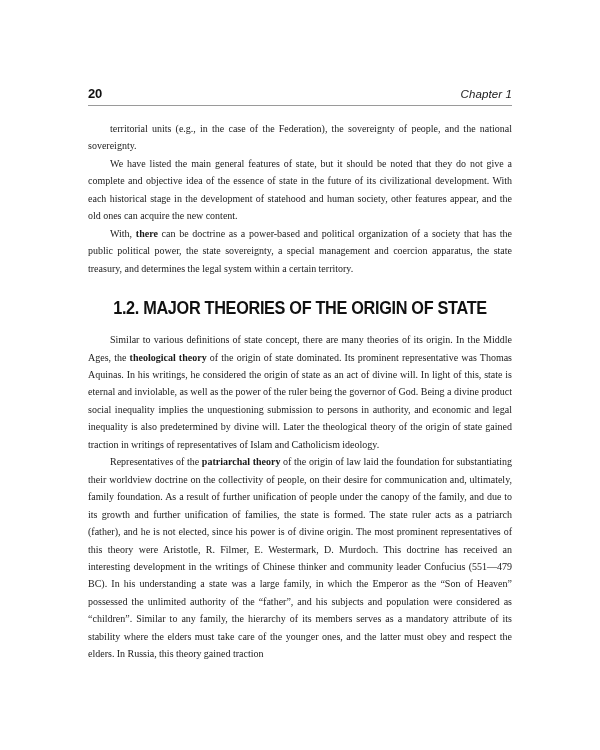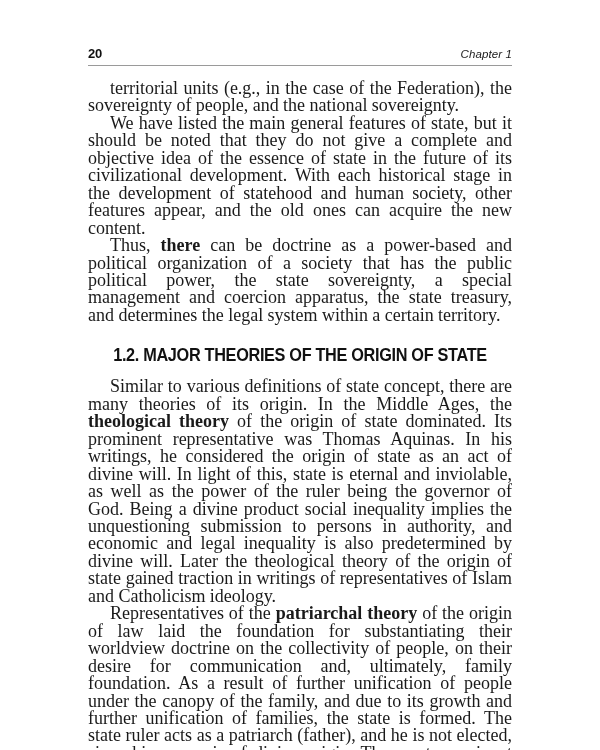--- a/index.html
+++ b/index.html
@@ -14,20 +14,21 @@
     font-family: "Liberation Serif", "DejaVu Serif", serif;
     color: #1a1a1a;
     -webkit-font-smoothing: antialiased;
   }
 
   .page {
     position: relative;
     width: 600px;
     height: 536px;
     box-sizing: border-box;
+    margin-top: 40px;
   }
 
   
   .running-head {
     position: absolute;
     left: 88px;
     top: 46px;
     width: 424px;
     display: flex;
     align-items: baseline;
@@ -60,21 +61,21 @@
   
   .textblock {
     position: absolute;
     left: 88px;
     top: 80px;
     width: 424px;
   }
 
   p.para {
     margin: 0;
-    font-size: 18px;
+    font-size: 10px;
     line-height: 17.45px;
     text-align: justify;
     text-justify: inter-word;
     text-indent: 22px;
     hyphens: manual;
     word-spacing: -0.1px;
   }
   p.para b {
     font-weight: bold;
   }
@@ -107,21 +108,21 @@
     <span class="chapter-label">Chapter 1</span>
   </div>
   <div class="head-rule"></div>
 
   <div class="textblock">
 
     <p class="para">territorial units (e.g., in the case of the Federation), the sovereignty of people, and the national sovereignty.</p>
 
     <p class="para">We have listed the main general features of state, but it should be noted that they do not give a complete and objective idea of the essence of state in the future of its civilizational development. With each historical stage in the development of statehood and human society, other features appear, and the old ones can acquire the new content.</p>
 
-    <p class="para"><span>Thus, </span><b>there</b><span> can be doctrine as a power-based and political organization of a society that has the public political power, the state sovereignty, a special management and coercion apparatus, the state treasury, and determines the legal system within a certain territory.</span></p>
+    <p class="para"><span>With, </span><b>there</b><span> can be doctrine as a power-based and political organization of a society that has the public political power, the state sovereignty, a special management and coercion apparatus, the state treasury, and determines the legal system within a certain territory.</span></p>
 
     <div class="gap-before-heading"></div>
 
     <h2 class="section-heading">1.2. MAJOR THEORIES OF THE ORIGIN OF STATE</h2>
 
     <div class="gap-after-heading"></div>
 
     <p class="para"><span>Similar to various definitions of state concept, there are many theories of its origin. In the Middle Ages, the </span><b>theological theory</b><span> of the origin of state dominated. Its prominent representative was Thomas Aquinas. In his writings, he considered the origin of state as an act of divine will. In light of this, state is eternal and inviolable, as well as the power of the ruler being the governor of God. Being a divine product social inequality implies the unquestioning submission to persons in authority, and economic and legal inequality is also predetermined by divine will. Later the theological theory of the origin of state gained traction in writings of representatives of Islam and Catholicism ideology.</span></p>
 
     <p class="para"><span>Representatives of the </span><b>patriarchal theory</b><span> of the origin of law laid the foundation for substantiating their worldview doctrine on the collectivity of people, on their desire for communication and, ultimately, family foundation. As a result of further unification of people under the canopy of the family, and due to its growth and further unification of families, the state is formed. The state ruler acts as a patriarch (father), and he is not elected, since his power is of divine origin. The most prominent representatives of this theory were Aristotle, R. Filmer, E. Westermark, D. Murdoch. This doctrine has received an interesting development in the writings of Chinese thinker and community leader Confucius (551—479 BC). In his understanding a state was a large family, in which the Emperor as the “Son of Heaven” possessed the unlimited authority of the “father”, and his subjects and population were considered as “children”. Similar to any family, the hierarchy of its members serves as a mandatory attribute of its stability where the elders must take care of the younger ones, and the latter must obey and respect the elders. In Russia, this theory gained traction</span></p>

